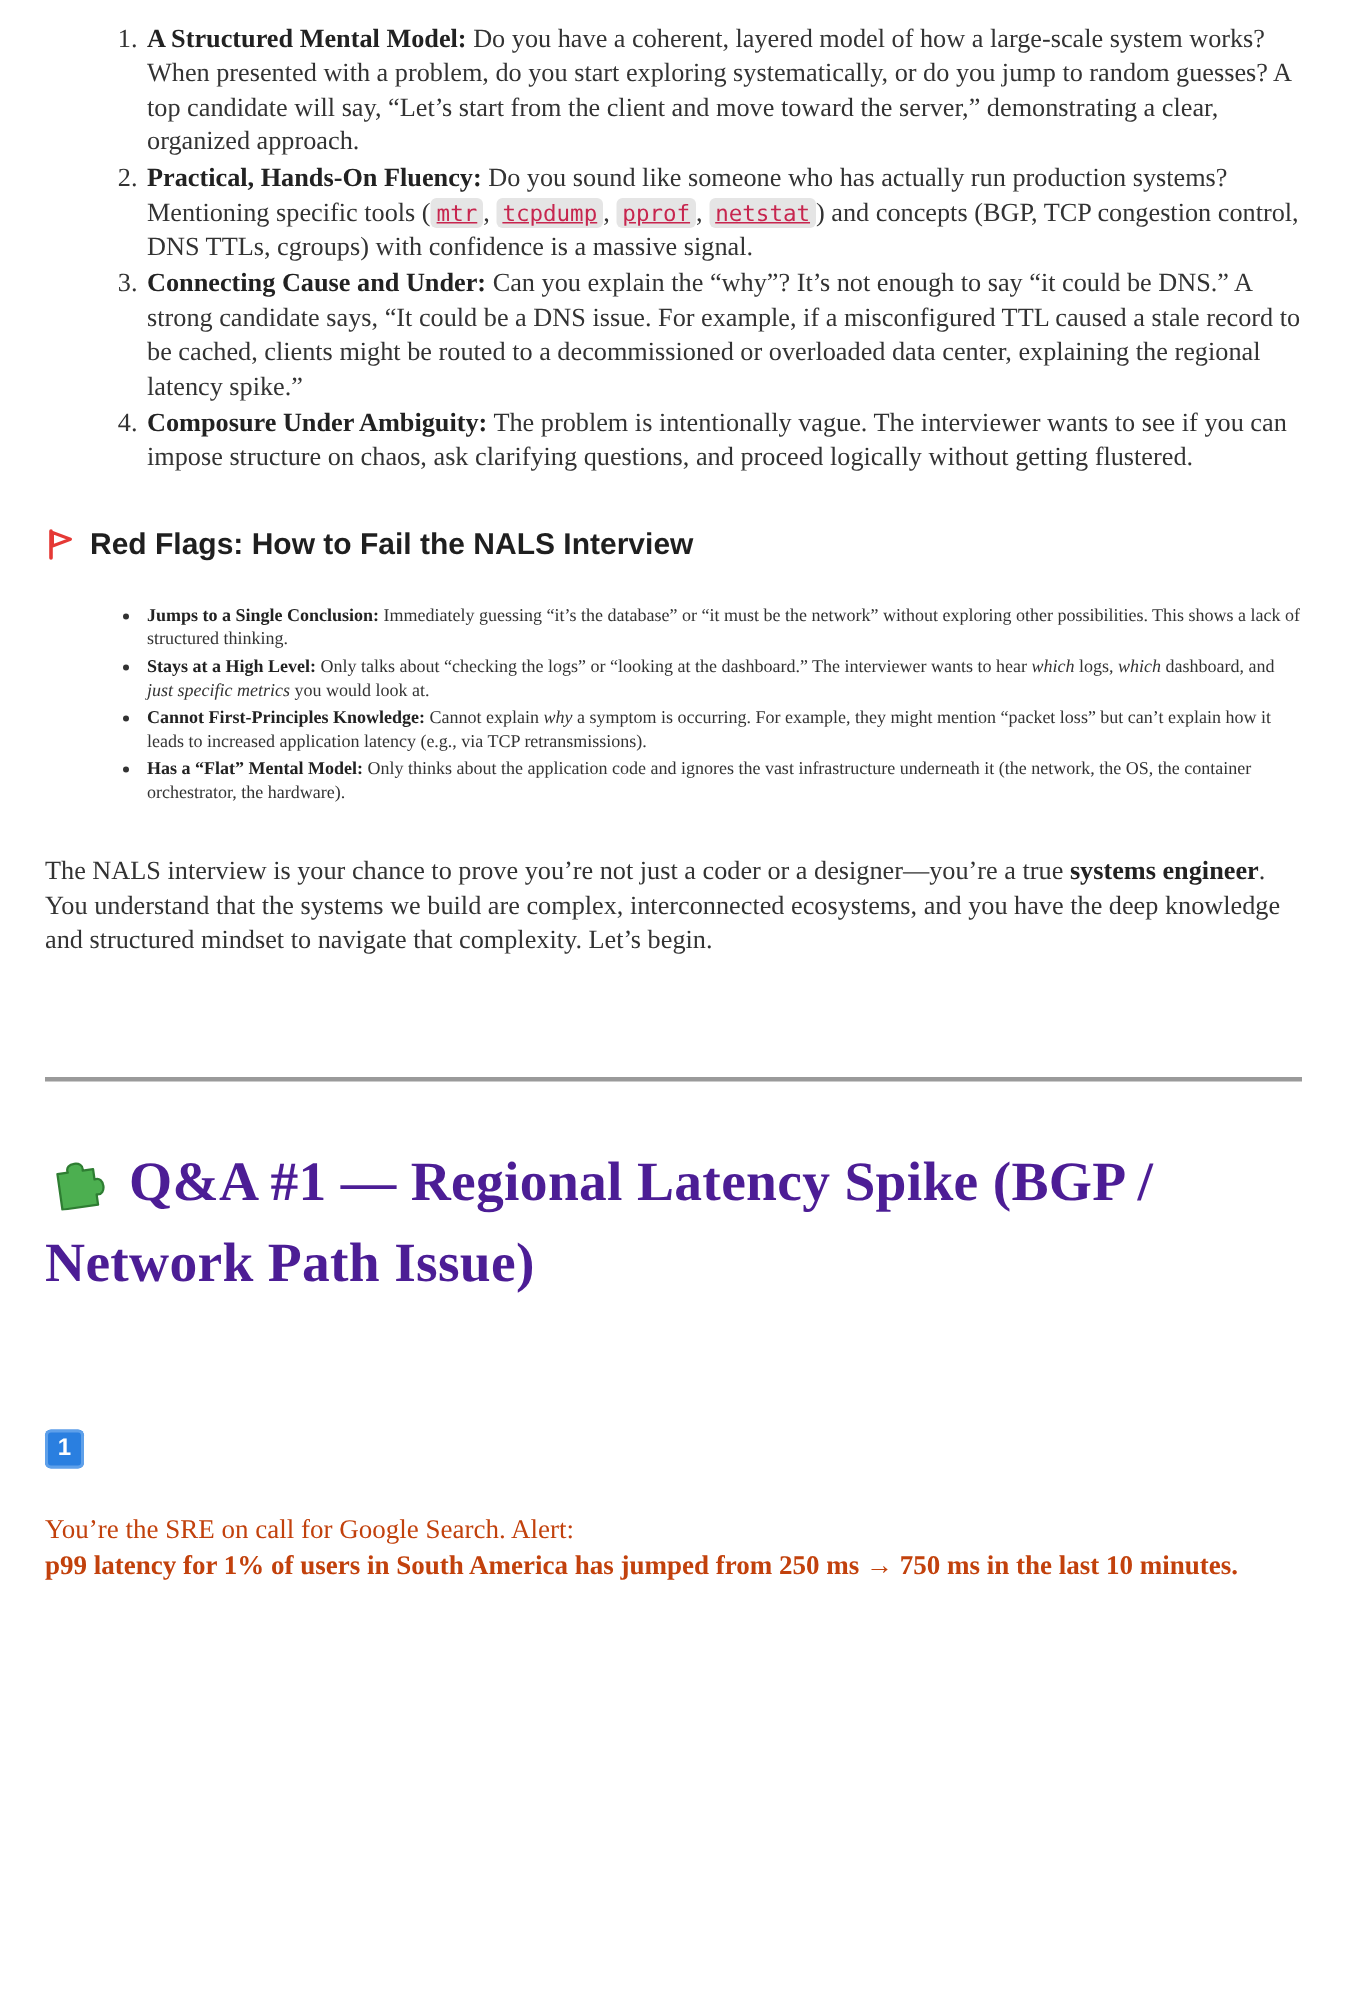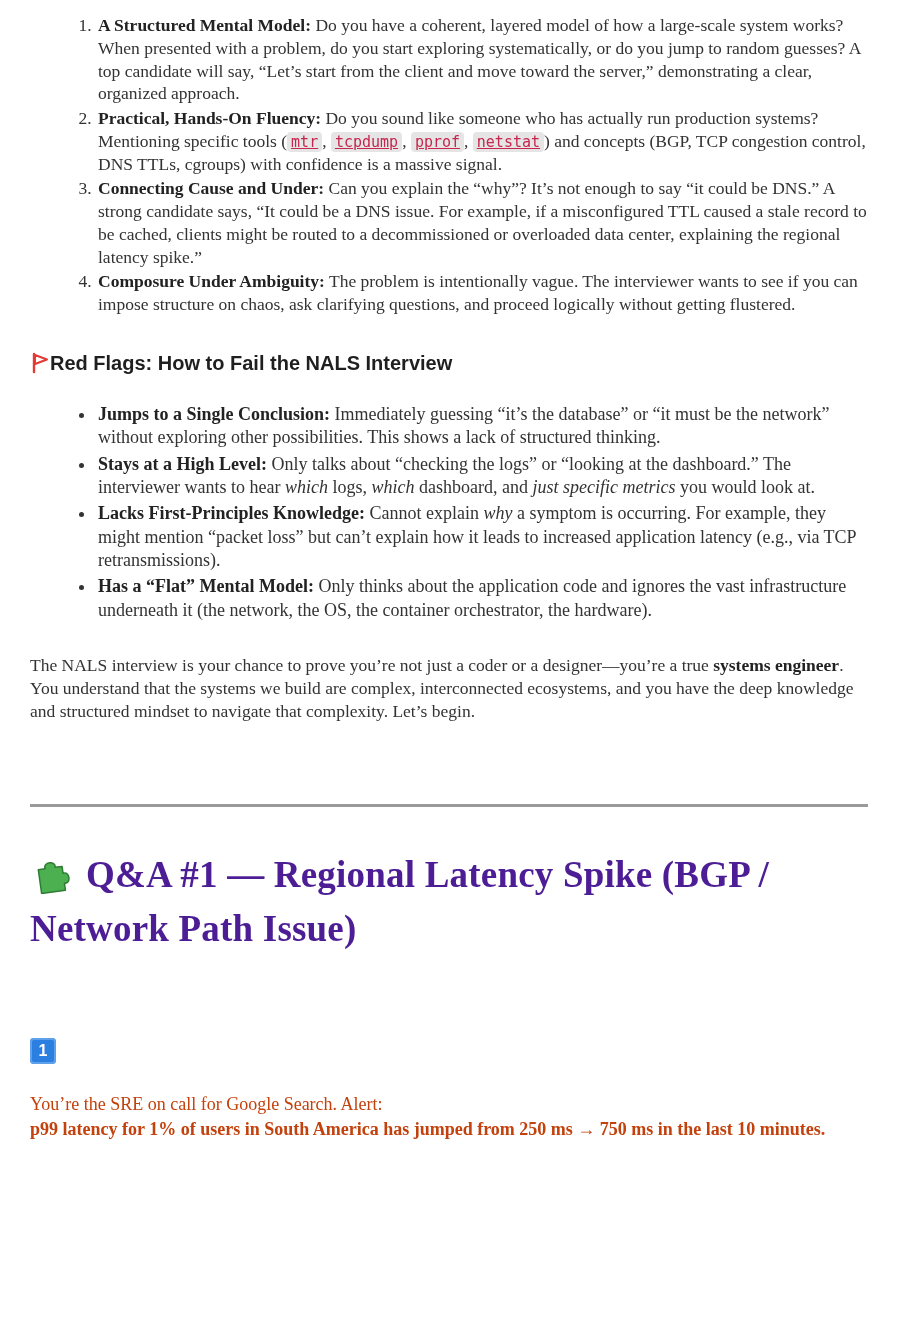--- a/index.html
+++ b/index.html
@@ -6,40 +6,40 @@
   body{
     width:900px;min-height:1326px;
     font-family:"Liberation Serif",serif;
     color:#333;
     -webkit-font-smoothing:antialiased;
   }
   .page{padding:6px 32px 20px 30px;}
 
   ol.numbered{margin:8px 0 0 0;padding-left:66px;font-size:17.5px;line-height:1.3;}
   ol.numbered li{margin:0 0 2px 0;padding-left:2px;}
-  ul.bullets{margin:28px 0 0 0;padding-left:66px;font-size:18px;line-height:1.3;}
+  ul.bullets{margin:28px 0 0 0;padding-left:66px;font-size:12px;line-height:1.3;}
   ul.bullets li{margin:0 0 3px 0;padding-left:2px;}
   strong{font-weight:bold;color:#222;font-family:Liberation Serif, serif;}
   em{font-style:italic;}
 
   code.inline-code{
     font-family:"DejaVu Sans Mono",monospace;
     font-size:15px;
     color:#c7254e;
     background:#e5e5e5;
     padding:1px 4px;
     border-radius:4px;
     text-decoration:underline;
   }
 
   h3.redflags{
     margin:36px 0 0 0;
     font-family:"Liberation Sans",sans-serif;
     font-size:20px;font-weight:bold;color:#1f1f1f;
-    display:flex;align-items:center;
+    display:flex;align-items:center;gap:10px;
   }
   p.intro{margin:26px 0 0 0;font-size:17.5px;line-height:1.3;color:#3a3a3a;}
 
   p.closing{margin:32px 0 0 0;font-size:17.5px;line-height:1.32;color:#333;}
 
   hr.divider{
     border:none;border-top:3px solid #9a9a9a;
     margin:80px 0 0 0;
   }
 
@@ -100,21 +100,21 @@
 
 
   <ul class="bullets">
     <li>
       <strong>Jumps to a Single Conclusion:</strong><span> Immediately guessing “it’s the database” or “it must be the network” without exploring other possibilities. This shows a lack of structured thinking.</span>
     </li>
     <li>
       <strong>Stays at a High Level:</strong><span> Only talks about “checking the logs” or “looking at the dashboard.” The interviewer wants to hear </span><em>which</em><span> logs, </span><em>which</em><span> dashboard, and </span><em>just specific metrics</em><span> you would look at.</span>
     </li>
     <li>
-      <strong>Lacks First-Principles Knowledge:</strong><span> Cannot explain </span><em>why</em><span> a symptom is occurring. For example, they might mention “packet loss” but can’t explain how it leads to increased application latency (e.g., via TCP retransmissions).</span>
+      <strong>Cannot First-Principles Knowledge:</strong><span> Cannot explain </span><em>why</em><span> a symptom is occurring. For example, they might mention “packet loss” but can’t explain how it leads to increased application latency (e.g., via TCP retransmissions).</span>
     </li>
     <li>
       <strong>Has a “Flat” Mental Model:</strong><span> Only thinks about the application code and ignores the vast infrastructure underneath it (the network, the OS, the container orchestrator, the hardware).</span>
     </li>
   </ul>
 
   <p class="closing">
     <span>The NALS interview is your chance to prove you’re not just a coder or a designer—you’re a true </span><strong>systems engineer</strong><span>. You understand that the systems we build are complex, interconnected ecosystems, and you have the deep knowledge and structured mindset to navigate that complexity. Let’s begin.</span>
   </p>
 

